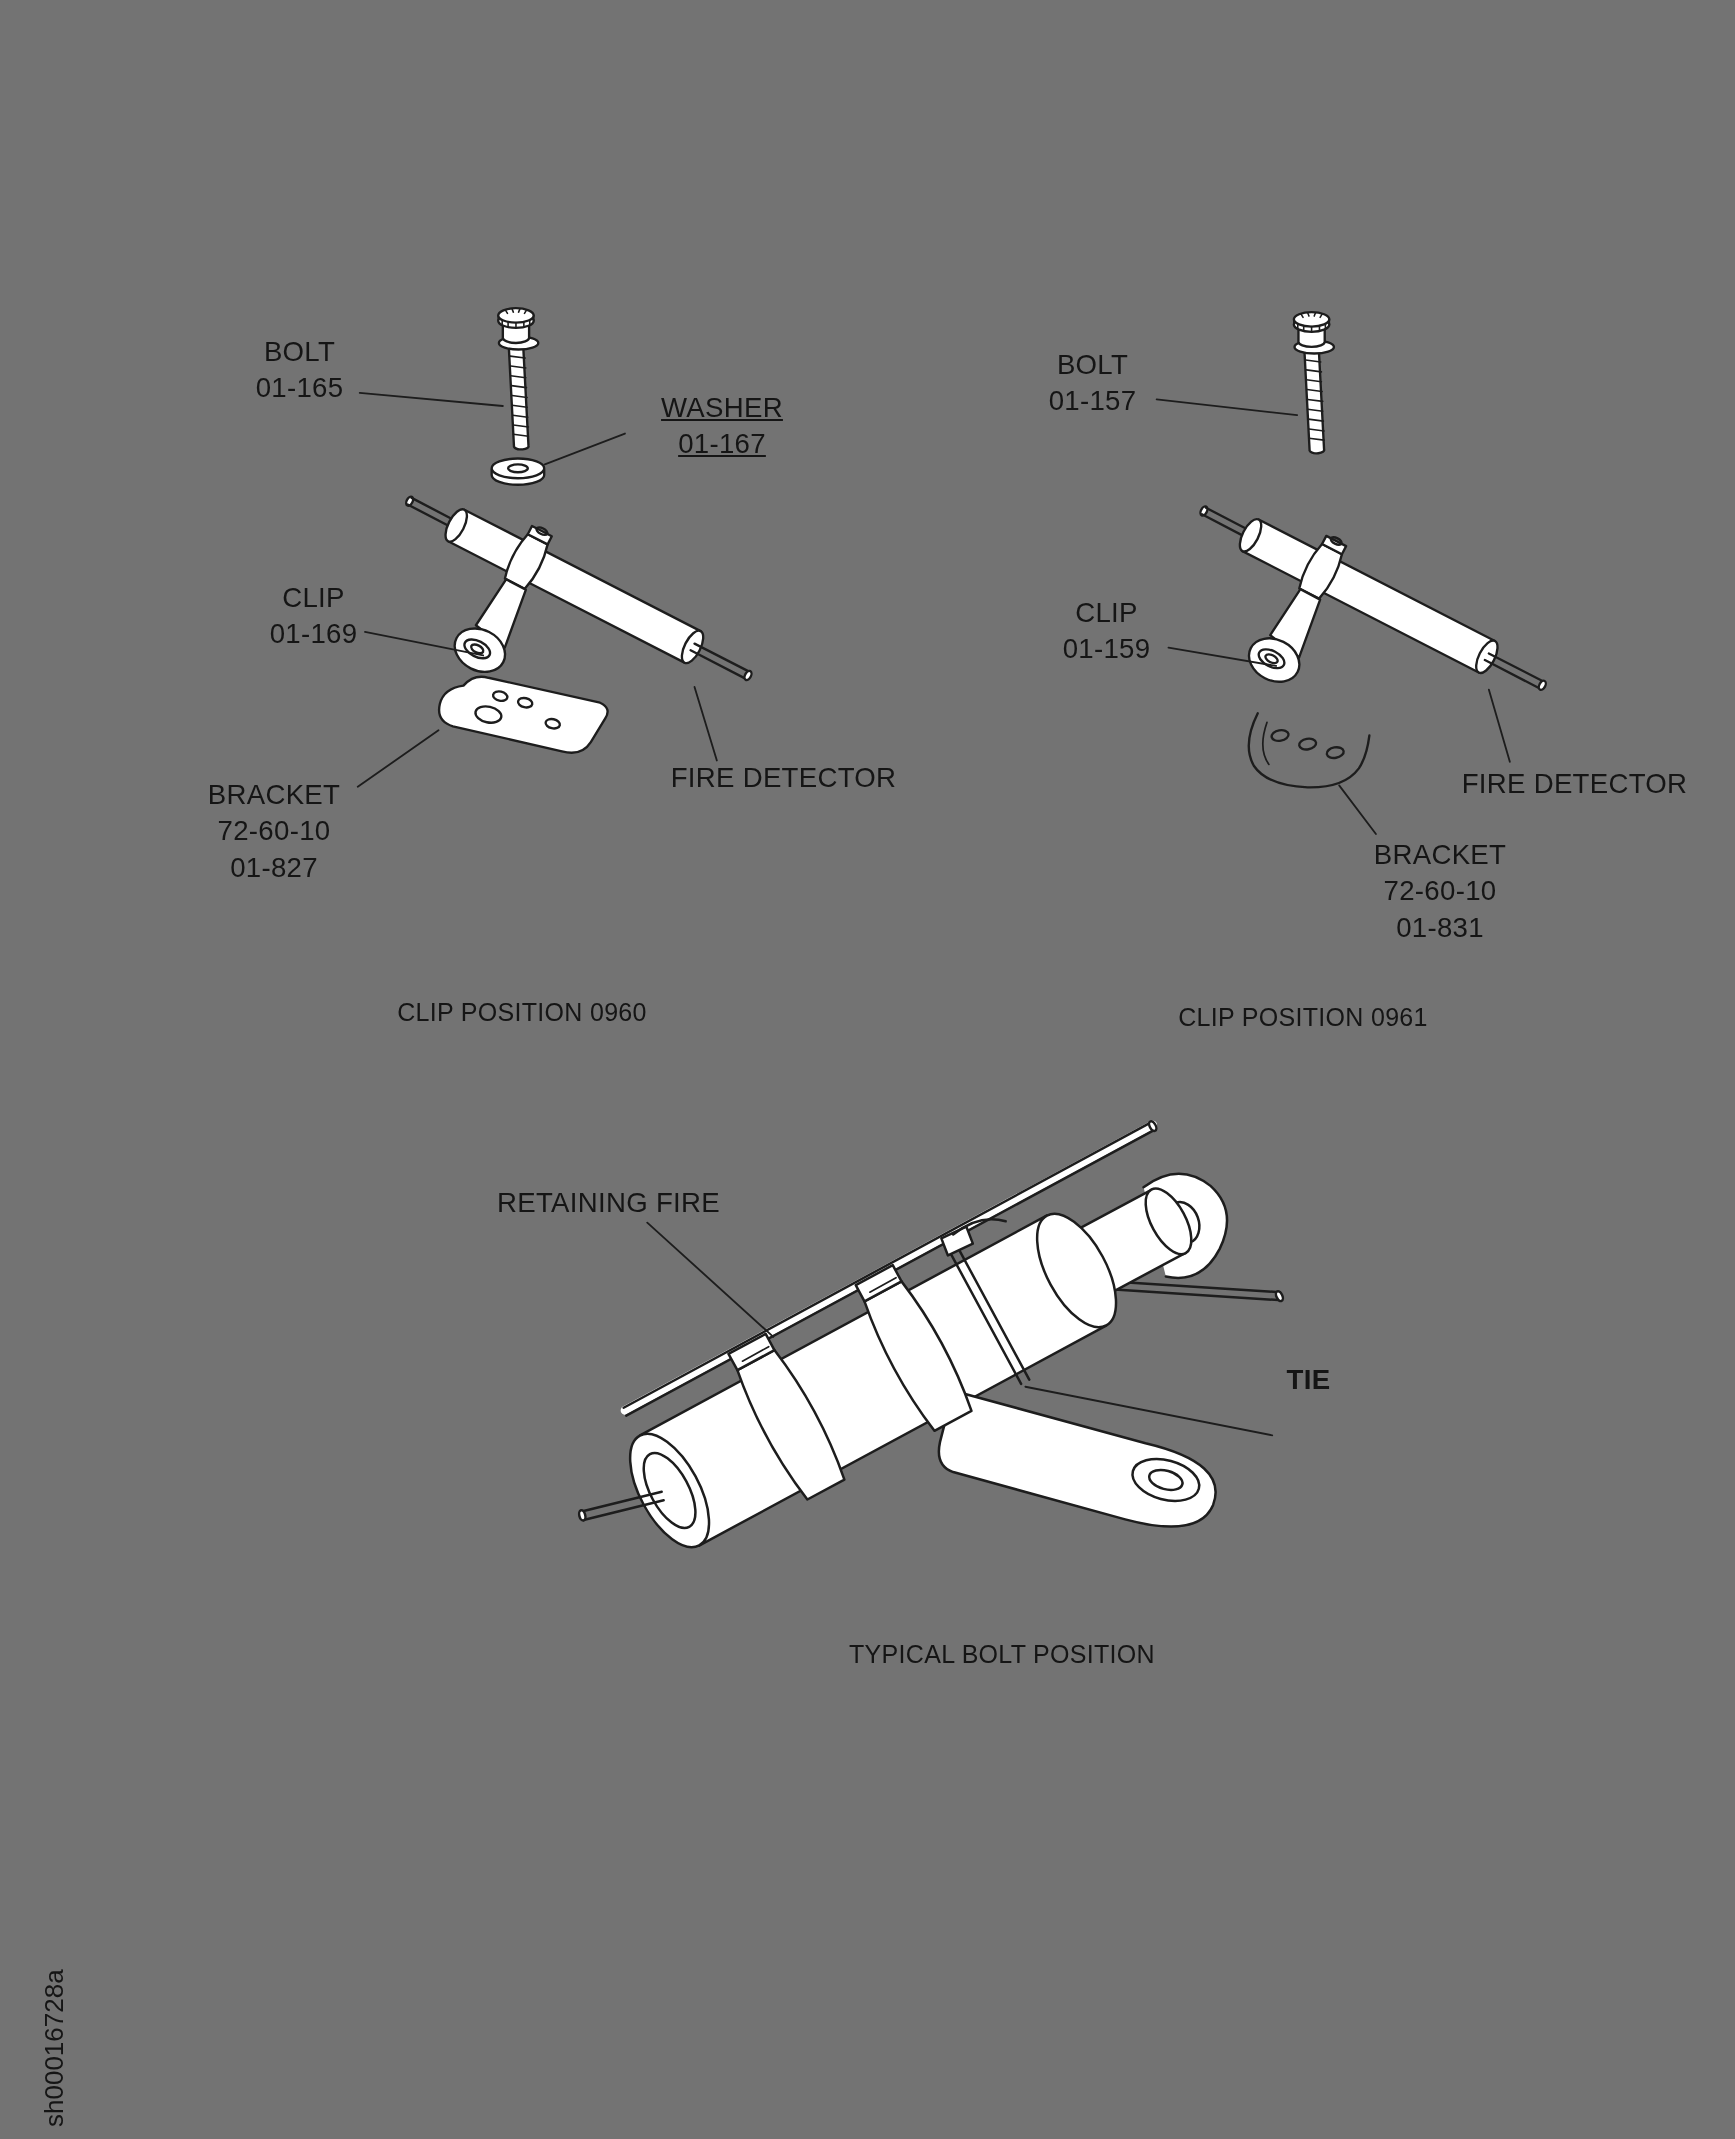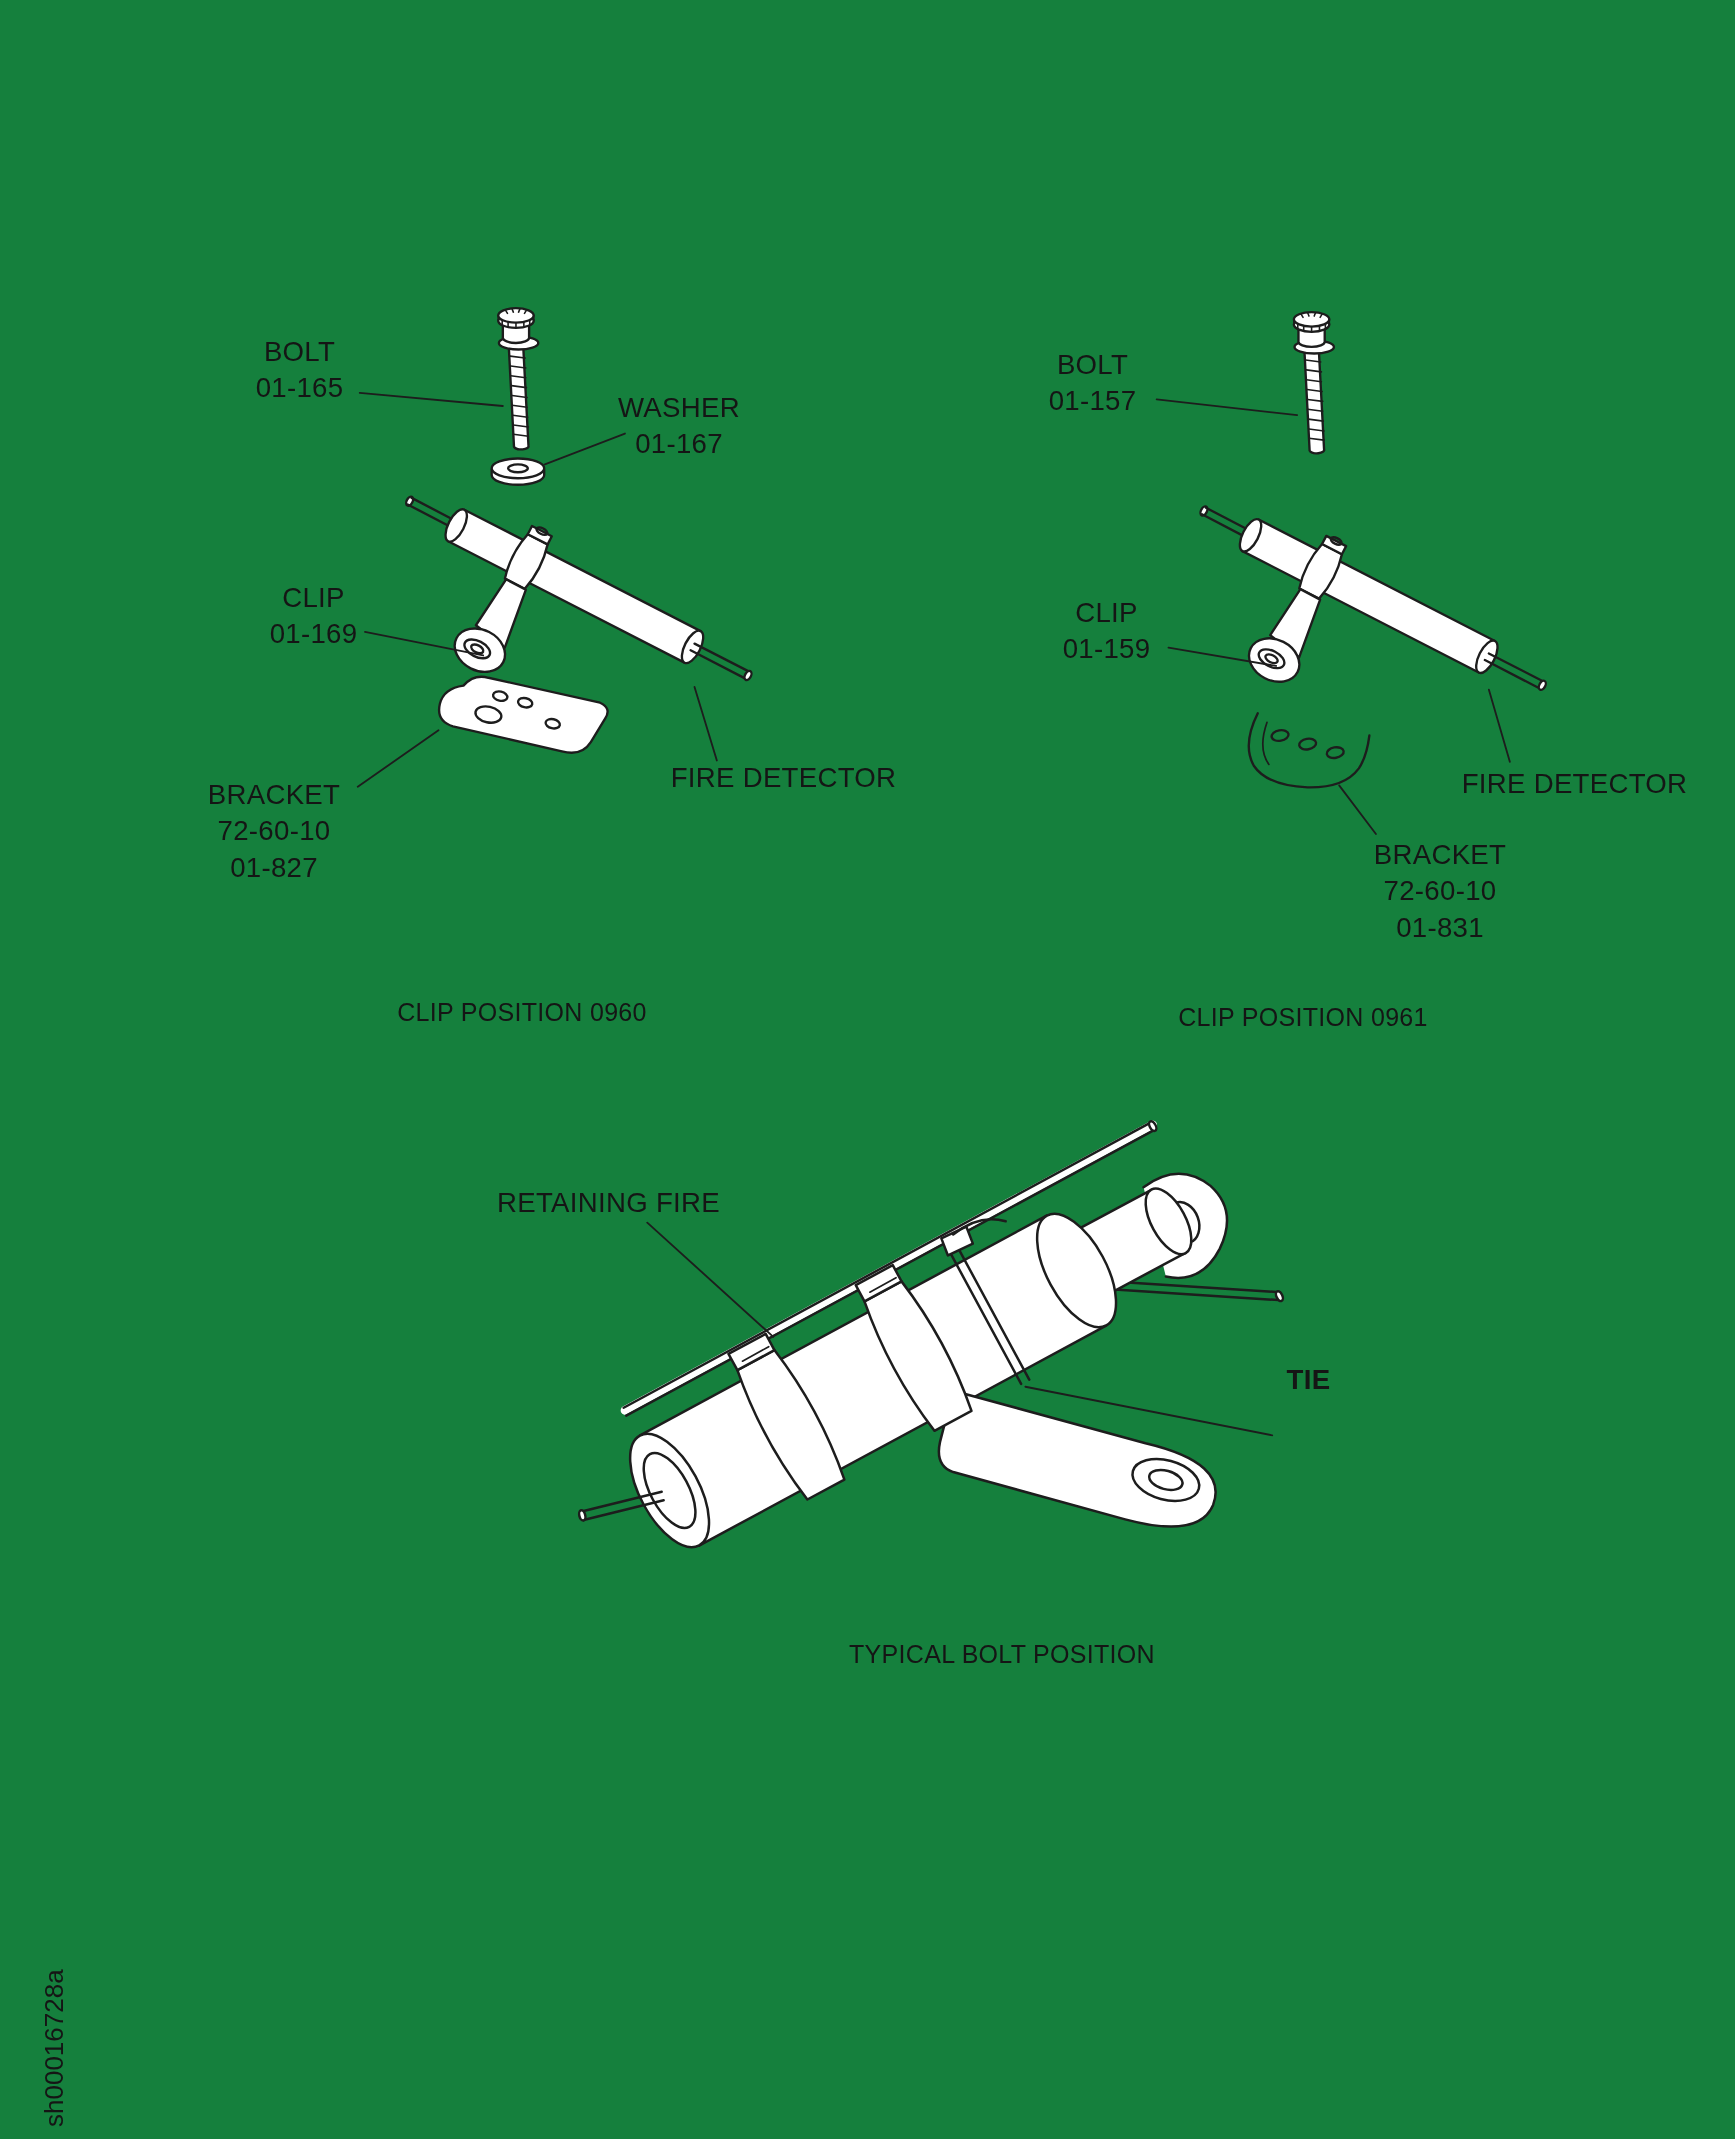--- a/index.html
+++ b/index.html
@@ -1,20 +1,20 @@
 <!DOCTYPE html>
 <html style="font-size:10.5px"><head>
 <meta charset="utf-8">
 <style>
   html,body{margin:0;padding:0;background:#ffffff;}
   .page{
     position:relative;
     width:1735px;
     height:2140px;
-    background:#15803d;
+    background:#737373;
     font-family:"Liberation Sans", sans-serif;
     color:#151515;
   }
   .art{
     position:absolute;
     left:0; top:0;
     width:1735px; height:2140px;
   }
   .label{
     position:absolute;
@@ -180,21 +180,21 @@
       <path d="M 1780,986 L 1944,1014"></path>
       <path d="M 2300,1160 L 2268,1050"></path>
       <path d="M 2096,1270 L 2040,1196"></path>
       <path d="M 986,1862 L 1178,2036"></path>
       <path d="M 1938,2186 L 1562,2112"></path>
     </g>
   </svg>
 
   <div class="label" style="left:201px; top:334px; width:197px;">BOLT
 01-165</div>
-  <div class="label" style="left:561px; top:390px; width:236px;">WASHER
+  <div class="label" style="left:604px; top:390px; width:236px;text-decoration:underline;">WASHER
 01-167</div>
   <div class="label" style="left:215px; top:580px; width:197px;">CLIP
 01-169</div>
   <div class="label" style="left:156px; top:777px; width:236px;">BRACKET
 72-60-10
 01-827</div>
   <div class="label" style="left:639px; top:760px; width:289px;">FIRE DETECTOR</div>
   <div class="caption" style="left:325px; top:998px; width:394px;">CLIP POSITION 0960</div>
 
   <div class="label" style="left:994px; top:347px; width:197px;">BOLT

